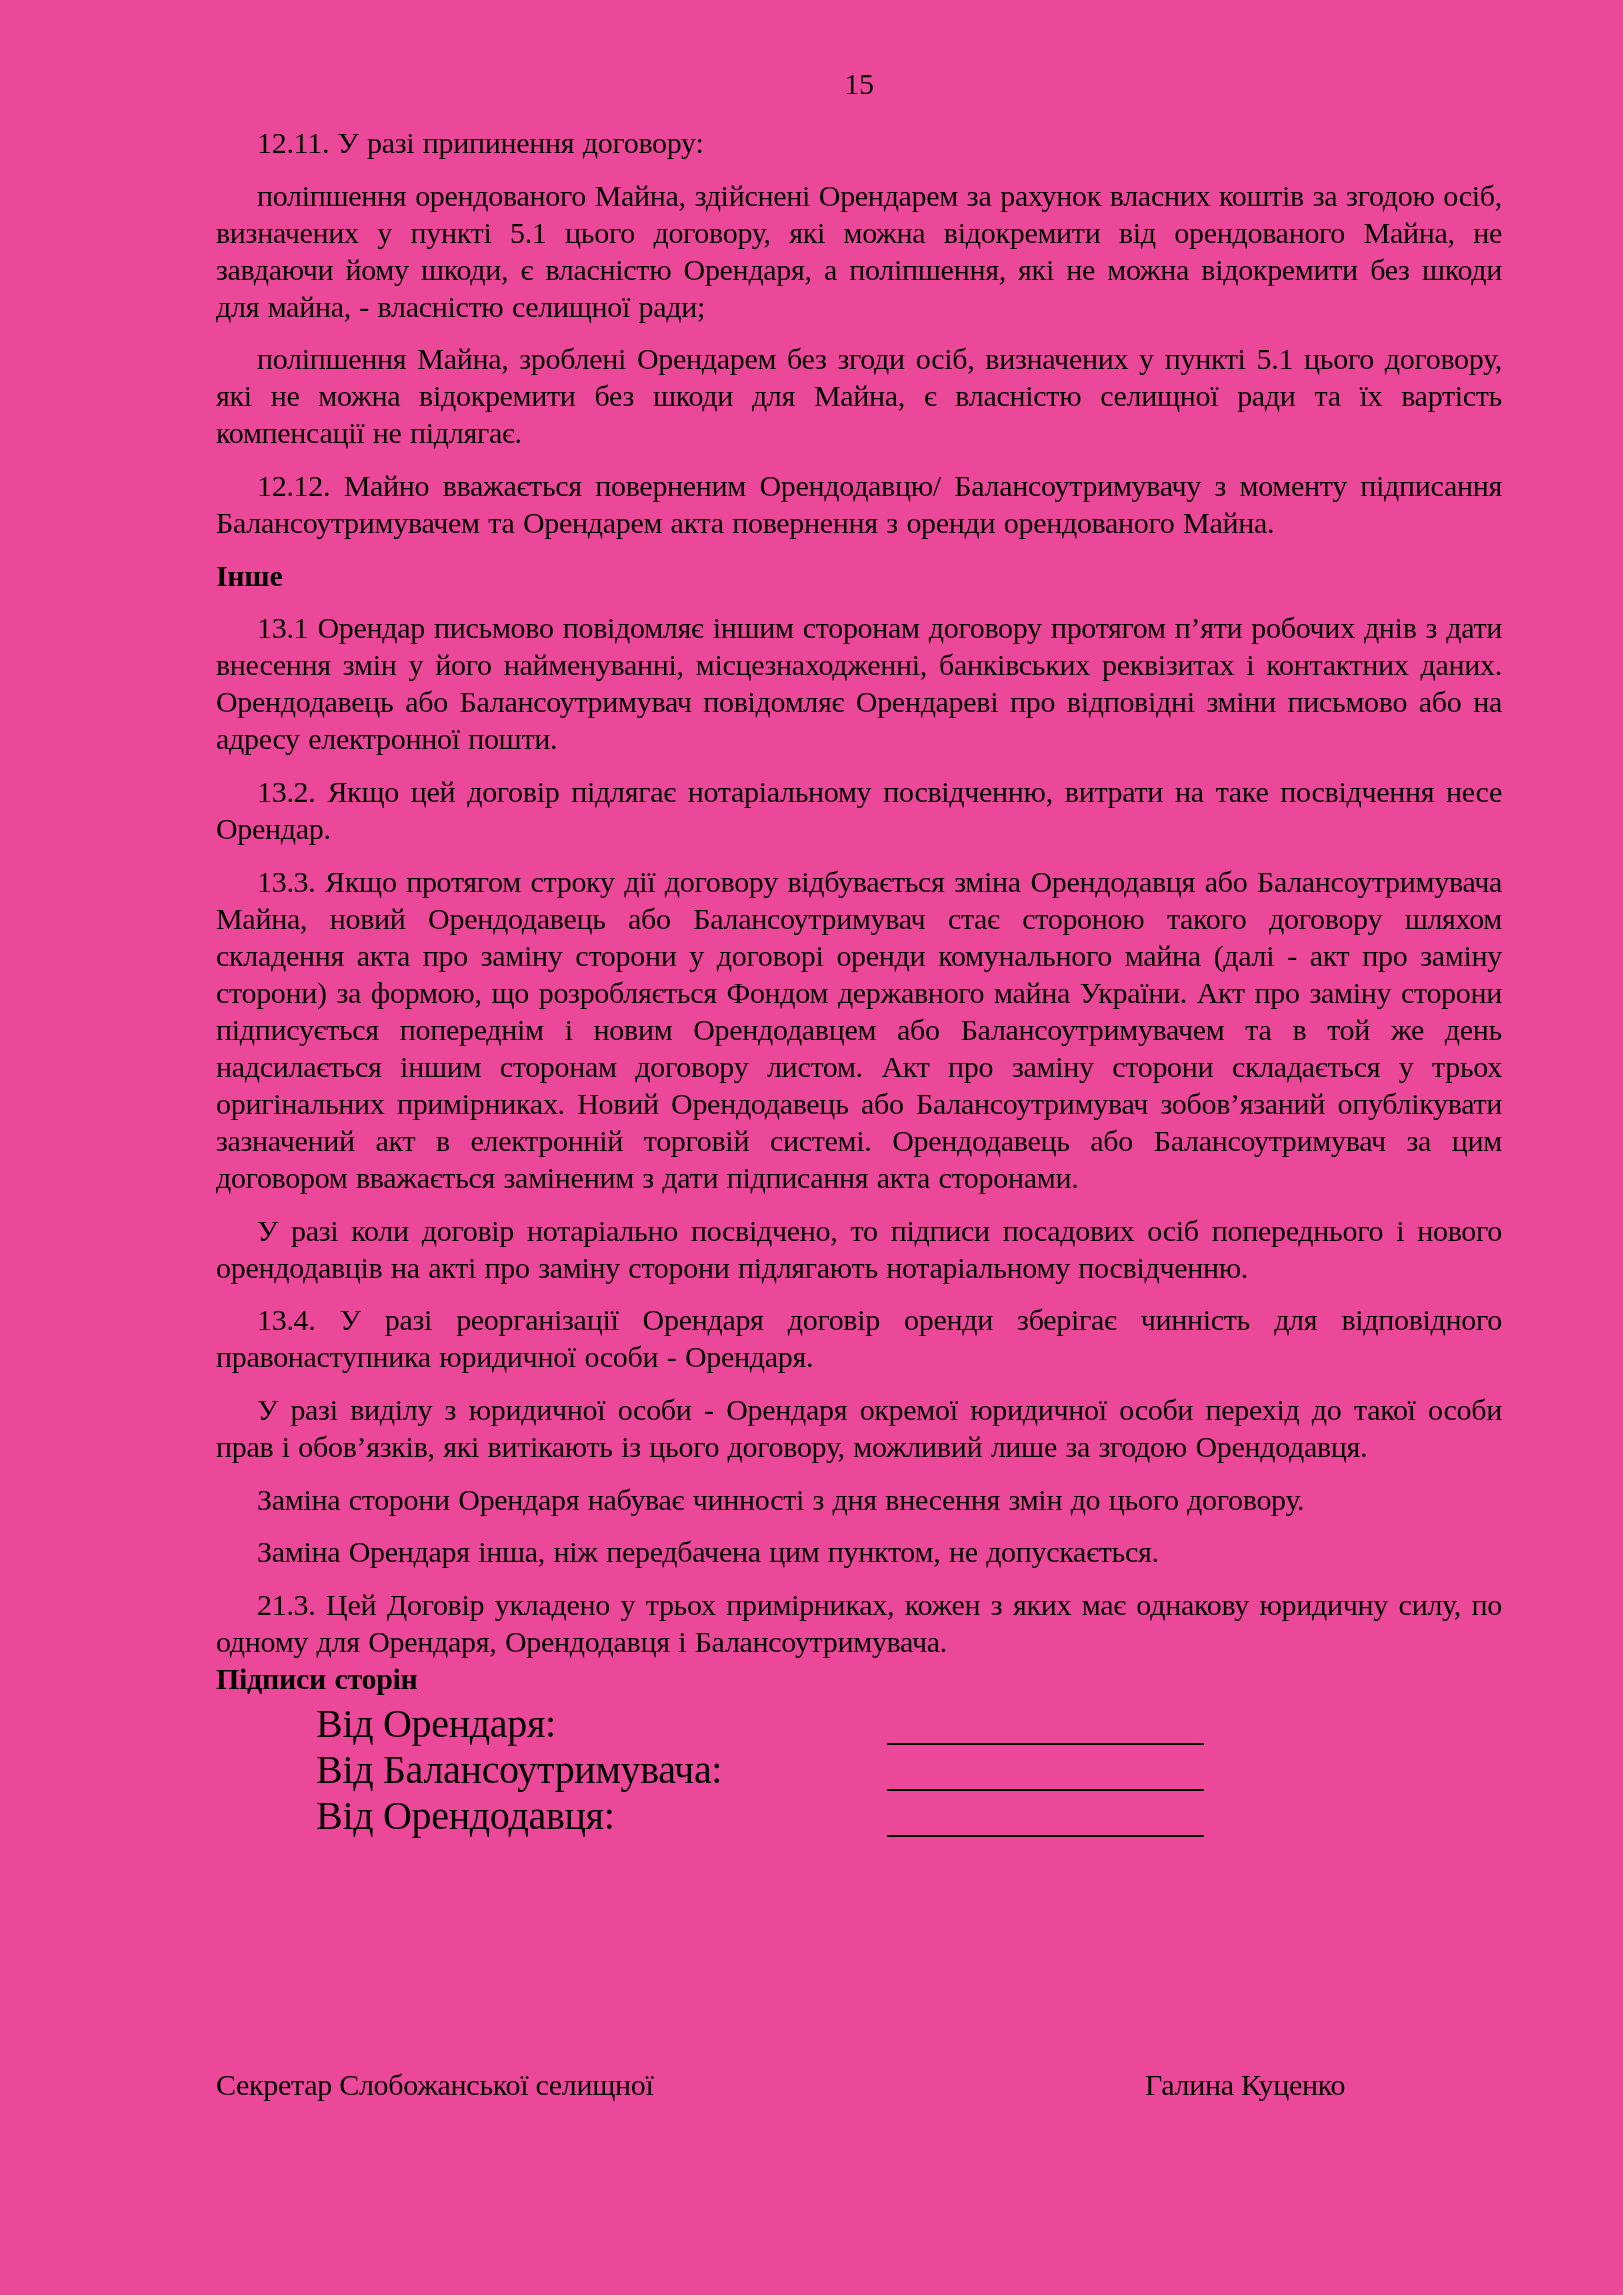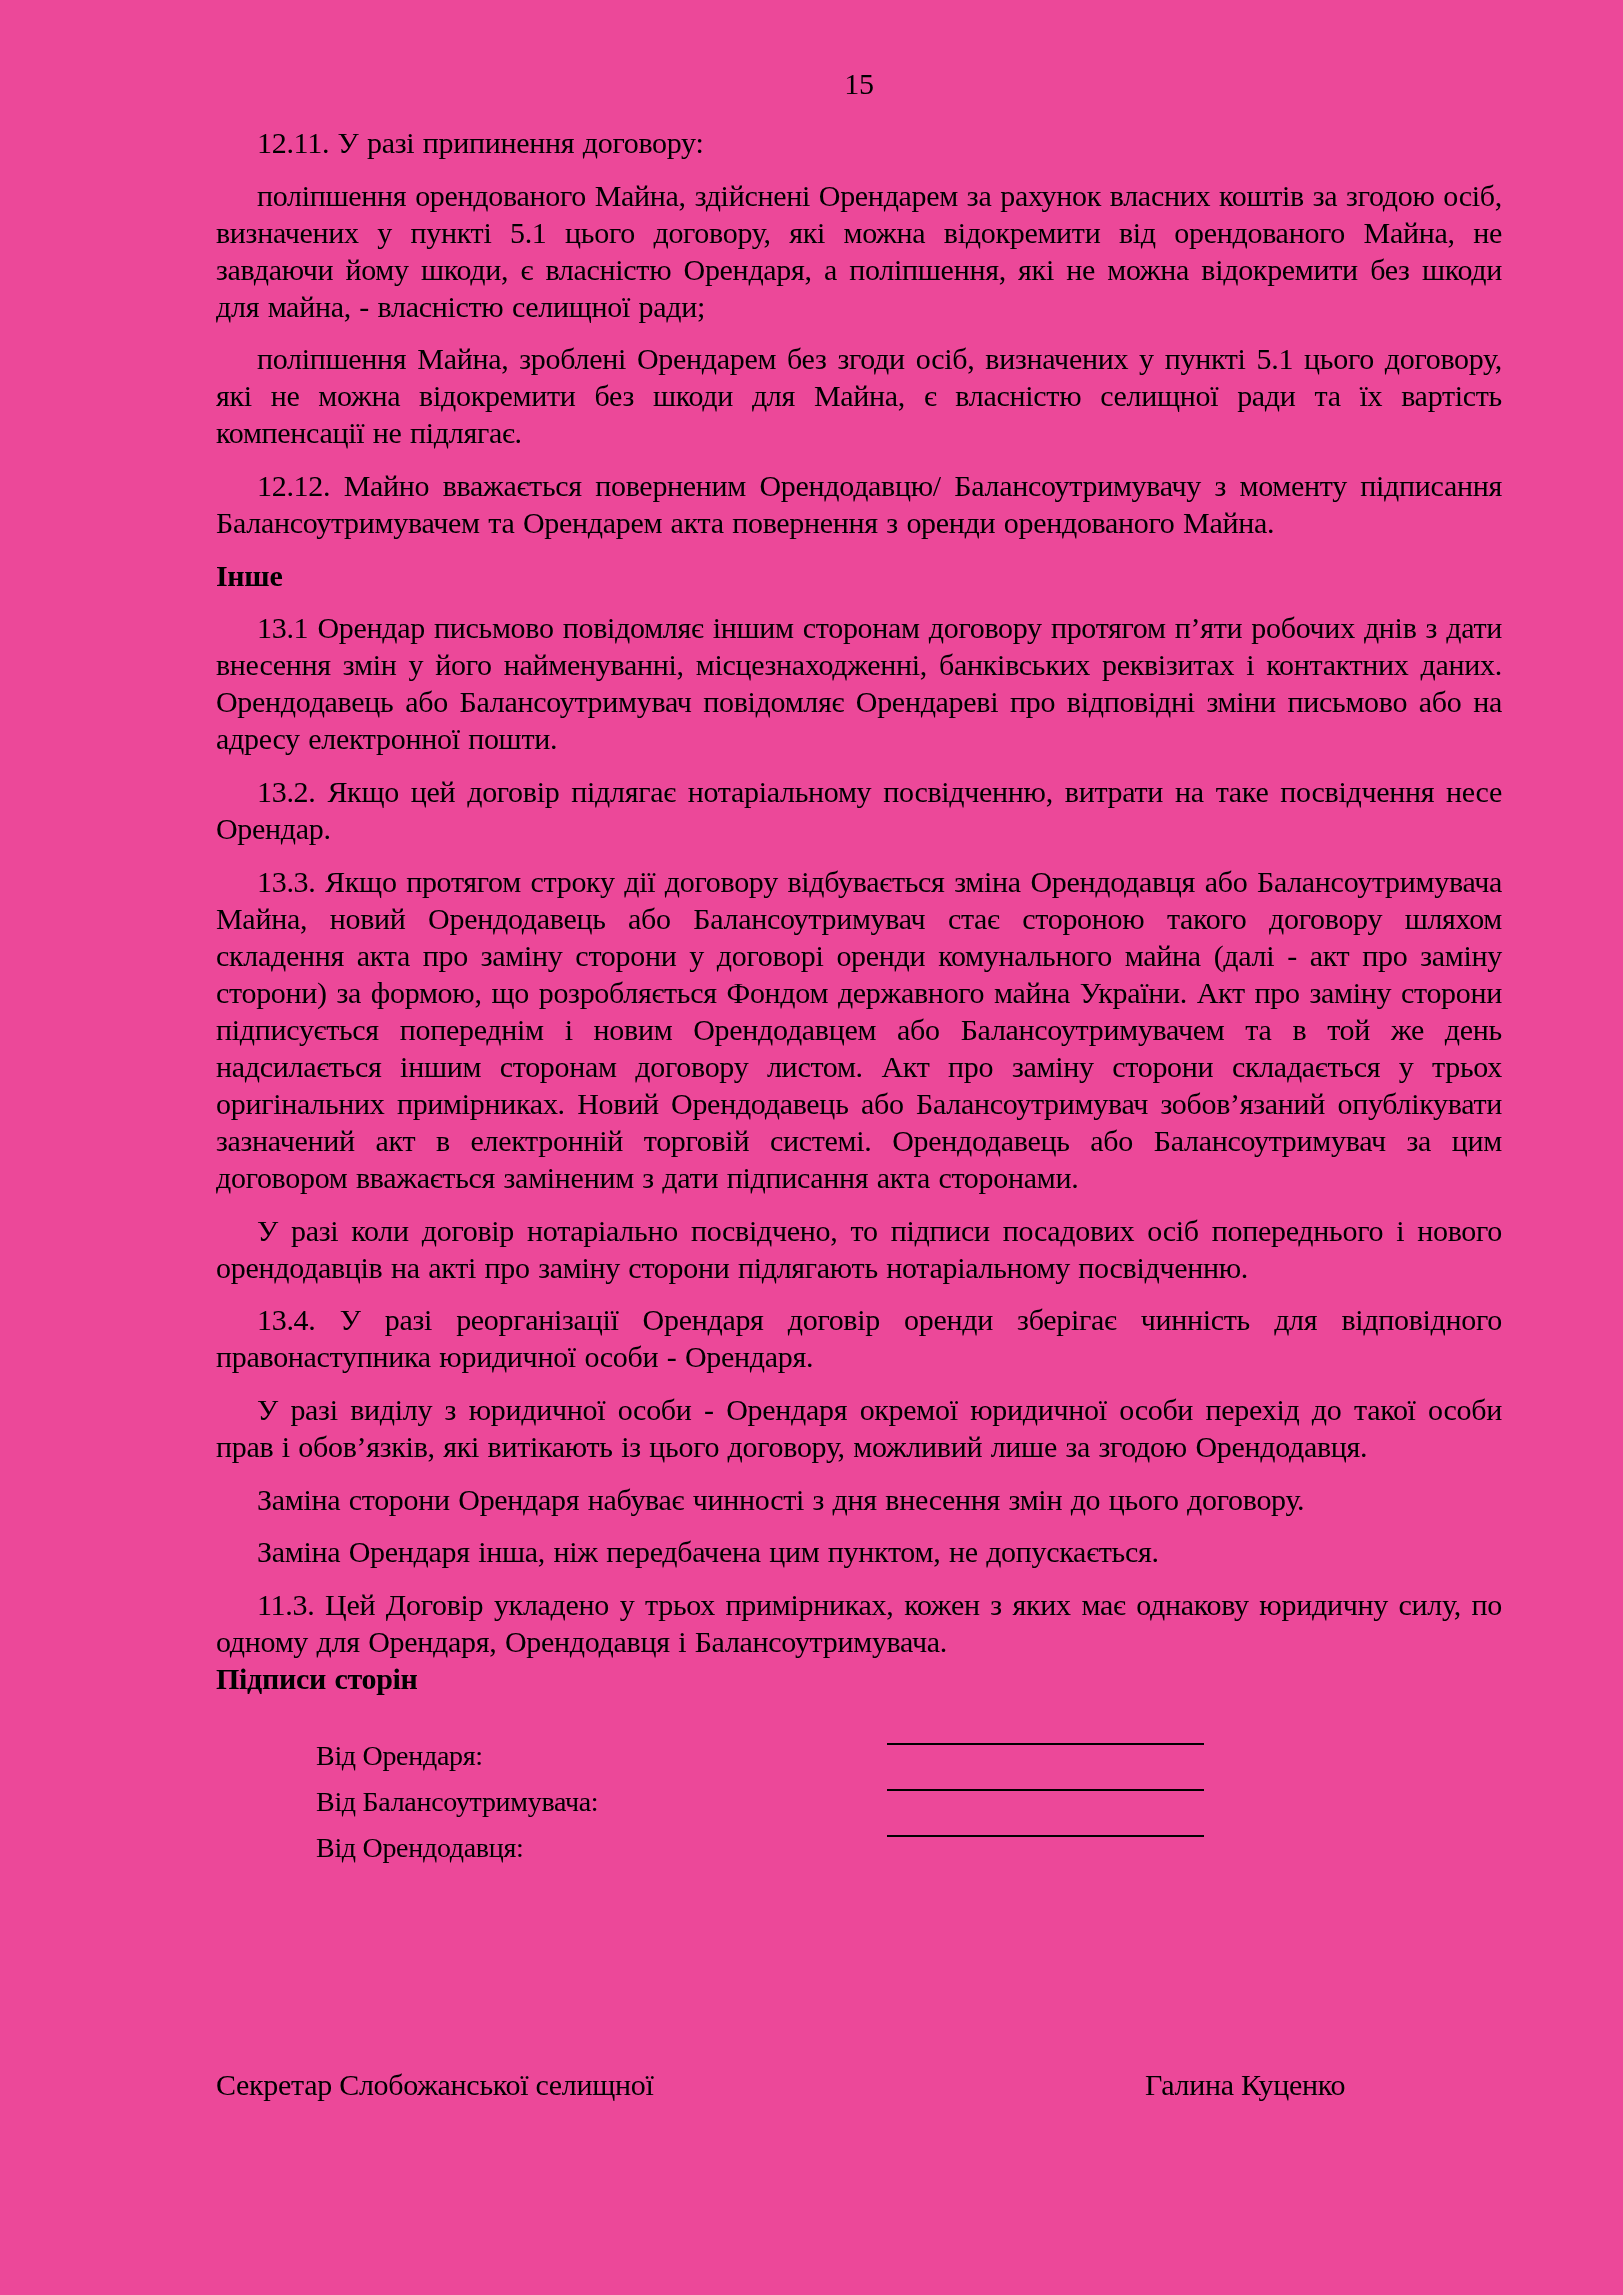--- a/index.html
+++ b/index.html
@@ -51,25 +51,24 @@
     position: relative;
   }
   .sig-row {
     position: relative;
     height: 46px;
   }
   .sig-label {
     position: absolute;
     left: 100px;
     top: 0;
-    font-size: 28px;
+    font-size: 40px;
     line-height: 37px;
     letter-spacing: -0.3px;
     white-space: nowrap;
-    margin-top: 32px;
   }
   .sig-line {
     position: absolute;
     left: 671px;
     top: 38px;
     width: 317px;
     height: 0;
     border-bottom: 2.6px solid #000000;
   }
   .footer {
@@ -122,21 +121,21 @@
     <p>У разі коли договір нотаріально посвідчено, то підписи посадових осіб попереднього і нового орендодавців на акті про заміну сторони підлягають нотаріальному посвідченню.</p>
 
     <p>13.4. У разі реорганізації Орендаря договір оренди зберігає чинність для відповідного правонаступника юридичної особи - Орендаря.</p>
 
     <p>У разі виділу з юридичної особи - Орендаря окремої юридичної особи перехід до такої особи прав і обов’язків, які витікають із цього договору, можливий лише за згодою Орендодавця.</p>
 
     <p>Заміна сторони Орендаря набуває чинності з дня внесення змін до цього договору.</p>
 
     <p>Заміна Орендаря інша, ніж передбачена цим пунктом, не допускається.</p>
 
-    <p class="no-bottom-margin">11.3. Цей Договір укладено у трьох примірниках, кожен з яких має однакову юридичну силу, по одному для Орендаря, Орендодавця і Балансоутримувача.</p>
+    <p class="no-bottom-margin">21.3. Цей Договір укладено у трьох примірниках, кожен з яких має однакову юридичну силу, по одному для Орендаря, Орендодавця і Балансоутримувача.</p>
 
     <p class="heading heading-signatures">Підписи сторін</p>
 
     <div class="sig-block">
       <div class="sig-row">
         <span class="sig-label">Від Орендаря:</span>
         <span class="sig-line"></span>
       </div>
       <div class="sig-row">
         <span class="sig-label">Від Балансоутримувача:</span>

